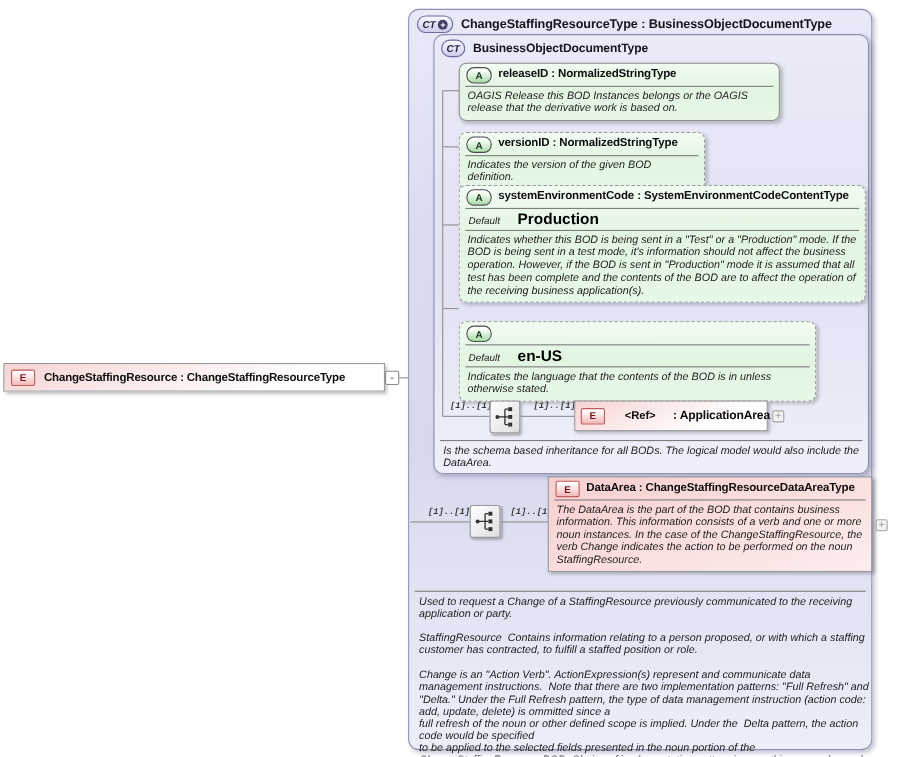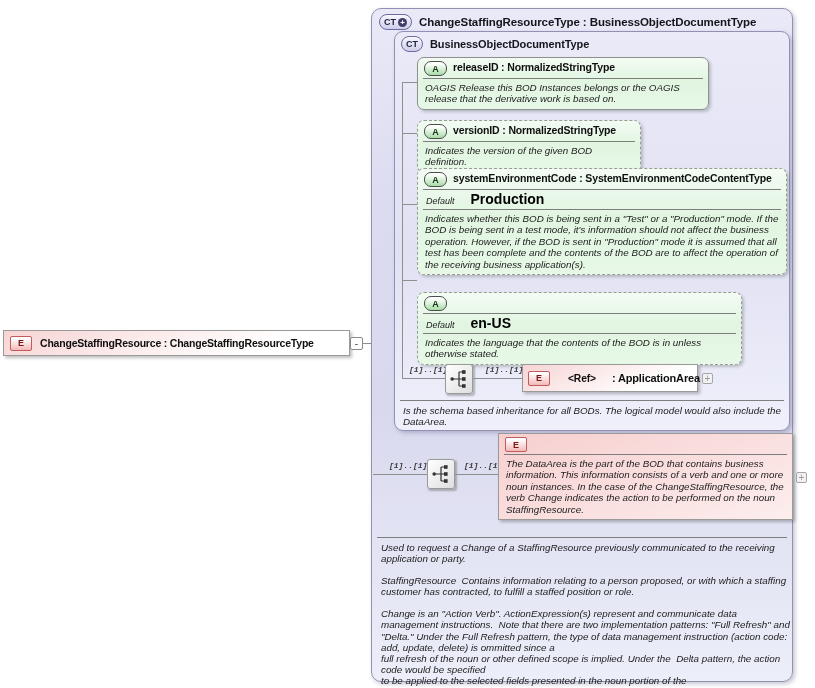--- a/index.html
+++ b/index.html
@@ -9,21 +9,21 @@
   .box-ct{border:1px solid #9191b4;border-radius:10px;box-shadow:2px 2px 4px rgba(90,90,130,.35);}
   .outer-ct{left:371px;top:8px;width:420px;height:672px;
             background:linear-gradient(180deg,#e9e9f8 0%,#dcdcf1 30%,#d9d9ee 60%,#eceef9 100%);}
   .inner-ct{left:22px;top:22px;width:394px;height:398px;border-radius:9px;
             background:linear-gradient(180deg,#eaeaf8 0%,#e1e1f3 55%,#eff0fb 100%);}
   .hdr{display:flex;align-items:center;gap:7px;}
   .hdr-title{font-weight:bold;font-size:11.5px;color:#15151b;letter-spacing:-.1px;white-space:nowrap;}
   .ct-icon{display:inline-flex;align-items:center;justify-content:flex-end;gap:2px;height:14px;
            padding:0 4px;border:1.3px solid #6b6b9d;border-radius:8px;
            background:linear-gradient(180deg,#f8f8ff,#cdcdea);
-           font-weight:bold;font-size:9px;color:#23233f;flex:none;}
+           font-weight:bold;font-size:9px;color:#23233f;flex:none;font-style:italic;}
   .plus-badge{width:9px;height:9px;border-radius:50%;background:#3e3e68;color:#fff;
               font-size:8px;line-height:9px;text-align:center;font-weight:bold;}
   .a-icon{width:21px;height:13px;border:1.2px solid #4c4c4c;border-radius:7px;
           background:linear-gradient(180deg,#fdfffd 15%,#a8dca8);
           font-weight:bold;font-size:9px;color:#143314;
           display:inline-flex;align-items:center;justify-content:center;flex:none;}
   .e-icon{width:20px;height:13px;border:1.2px solid #c25c5c;border-radius:2px;
           background:linear-gradient(180deg,#ffffff 10%,#f2b9b9);
           font-weight:bold;font-size:9px;color:#7c1616;
           display:inline-flex;align-items:center;justify-content:center;flex:none;}
@@ -179,20 +179,21 @@
           <rect x="13" y="16.2" width="3.6" height="3.6" stroke="none"></rect>
         </g>
       </svg>
     </div>
     <div class="abs hline" style="left:83px;top:465px;width:43px;"></div>
     <span class="abs card" style="left:92px;top:452px;">[1]..[1]</span>
 
     <div class="abs elem elem-strong" style="left:126px;top:424px;width:293px;">
       <div class="attr-hd">
         <span class="e-icon">E</span>
+        <span class="attr-title">DataArea : ChangeStaffingResourceDataAreaType</span>
       </div>
       <div class="sep"></div>
       <div class="anno">The DataArea is the part of the BOD that contains business information. This information consists of a verb and one or more noun instances. In the case of the ChangeStaffingResource, the verb Change indicates the action to be performed on the noun StaffingResource.</div>
     </div>
     <div class="abs toggle" style="left:424px;top:463px;">+</div>
 
     <div class="abs sep" style="left:5px;top:528px;width:410px;margin:0;"></div>
     <div class="abs anno" style="left:2px;top:530px;width:412px;font-size:9.8px;line-height:1.13;">Used to request a Change of a StaffingResource previously communicated to the receiving application or party.
 
 StaffingResource  Contains information relating to a person proposed, or with which a staffing customer has contracted, to fulfill a staffed position or role.

